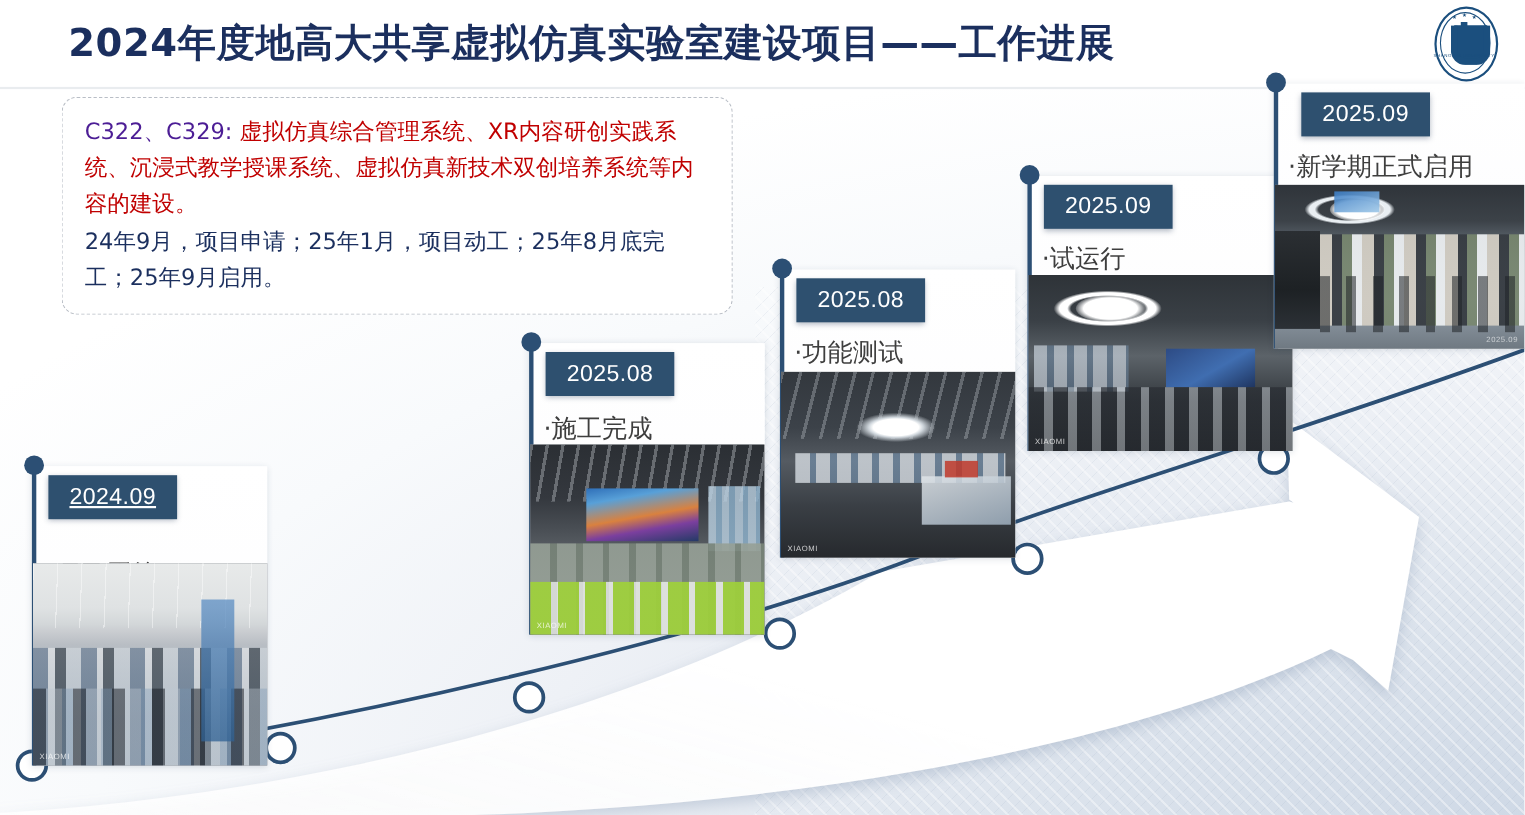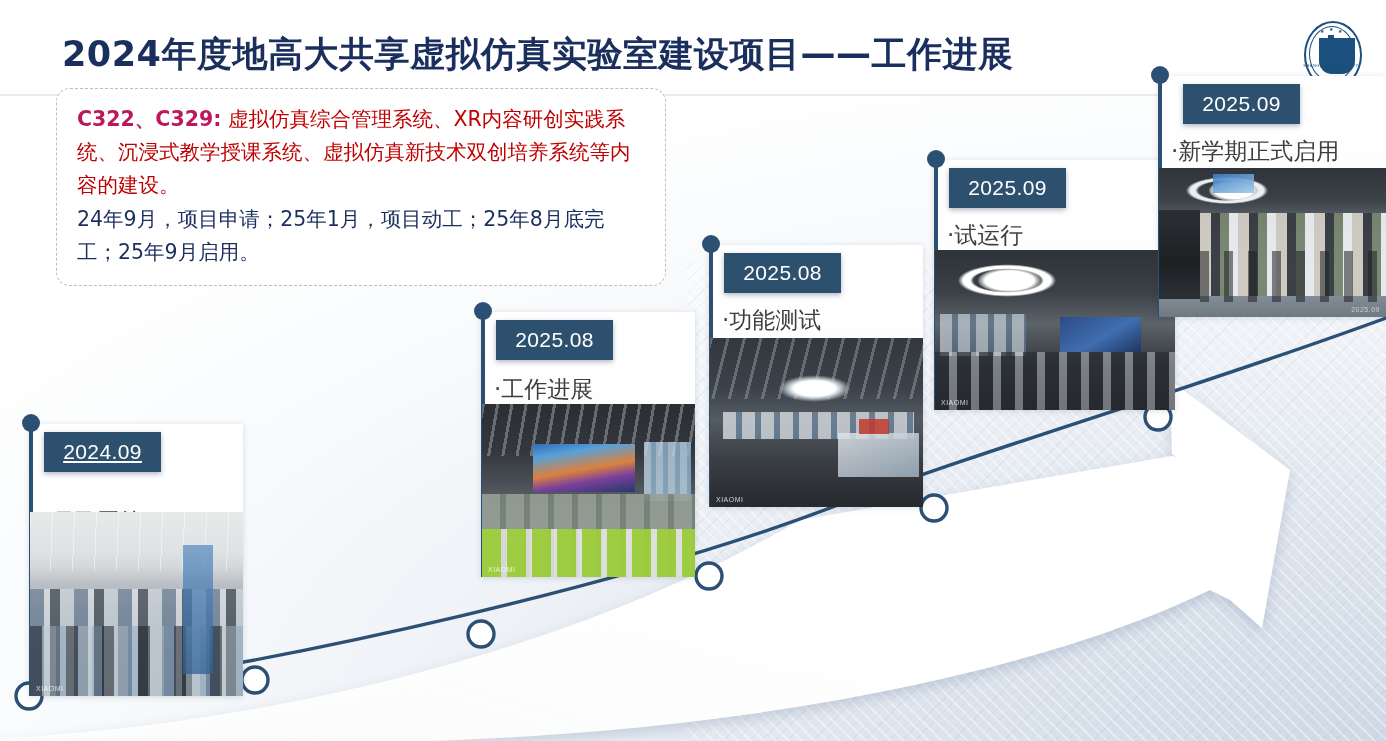--- a/index.html
+++ b/index.html
@@ -21,21 +21,21 @@
     background-image:
       repeating-linear-gradient(45deg, rgba(255,255,255,.40) 0 2px, rgba(0,0,0,0) 2px 9px),
       repeating-linear-gradient(-45deg, rgba(160,175,195,.14) 0 1px, rgba(0,0,0,0) 1px 9px);
     pointer-events:none;
   }
   
   .header{
     position:absolute;left:0;top:0;width:1386px;height:79px;
     background:#ffffff;
     border-bottom:2px solid #e9ecef;
-    display:flex;align-items:center;margin-top:15px;
+    display:flex;align-items:center;
   }
   .header-title{
     margin-left:62px;
     font-size:35px;font-weight:bold;color:#1b2f5e;
     letter-spacing:.5px;white-space:nowrap;
     font-family:"DejaVu Sans","Liberation Sans",sans-serif;
   }
   .logo-wrap{
     position:absolute;right:22px;top:4px;
     display:flex;align-items:center;gap:14px;
@@ -81,21 +81,21 @@
     position:absolute;left:56px;top:88px;width:610px;
     box-sizing:border-box;
     border:1.6px dashed #b9bec6;border-radius:14px;
     background:rgba(255,255,255,.94);
     padding:14px 20px 16px 20px;
     z-index:40;
   }
   .callout p{margin:0;font-size:20.5px;line-height:1.62;color:#1b2f5e;
     font-family:"DejaVu Sans","Liberation Sans",sans-serif;}
   .callout .red{color:#c00000;}
-  .callout .lbl{color:#be185d;font-weight:bold;}
+  .callout .lbl{color:#4c1d95;font-weight:normal;}
   
   .lineSvg{position:absolute;left:0;top:0;width:1386px;height:741px;}
   
   .card{
     position:absolute;
     background:linear-gradient(180deg,#ffffff 0%,#fdfdfe 60%,#f6f8fa 100%);
     box-shadow:0 1px 6px rgba(40,60,90,.16);
     z-index:20;
   }
   .pin{
@@ -197,21 +197,21 @@
           opacity:.7;"></div>
       <div class="ph" style="left:72%;top:18%;width:14%;height:70%;background:linear-gradient(180deg,#5d8fc4,#2f6194);opacity:.75;"></div>
       <div class="wm">XIAOMI</div>
     </div>
   </div>
 
 
   <div class="card" style="left:481px;top:312px;width:214px;height:265px;">
     <div class="pin"></div>
     <div class="badge" style="left:15px;top:8px;width:117px;height:40px;">2025.08</div>
-    <div class="caption" style="left:13px;top:62px;">·工作进展</div>
+    <div class="caption" style="left:13px;top:62px;">·施工完成</div>
     <div class="photo" style="left:1px;top:92px;width:213px;height:173px;">
       <div class="ph" style="background:linear-gradient(180deg,#2b2f34 0%,#34383e 28%,#4a4f55 45%,#6e7479 70%,#555a60 100%);"></div>
       <div class="ph" style="top:0;height:30%;background:
           repeating-linear-gradient(100deg, rgba(210,215,220,.35) 0 3px, rgba(0,0,0,0) 3px 14px);"></div>
       <div class="ph" style="left:24%;top:23%;width:48%;height:28%;
           background:linear-gradient(170deg,#2f6fb8 0%,#58a0d8 22%,#d9813f 52%,#7b3f9e 72%,#243a66 100%);"></div>
       <div class="ph" style="left:76%;top:22%;width:22%;height:34%;
           background:repeating-linear-gradient(90deg,#bcd3e4 0 7px,#8fb4cf 7px 12px);opacity:.8;"></div>
       <div class="ph" style="top:52%;height:48%;background:
           repeating-linear-gradient(90deg, rgba(150,160,150,.9) 0 18px, rgba(120,132,120,.9) 18px 24px);"></div>

